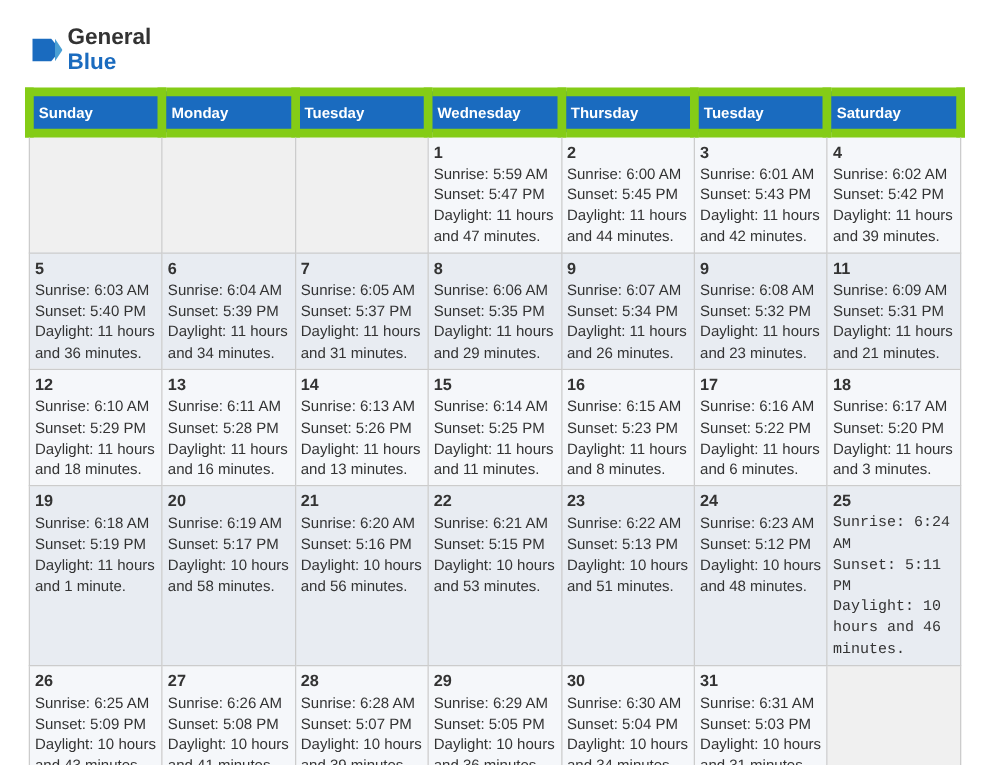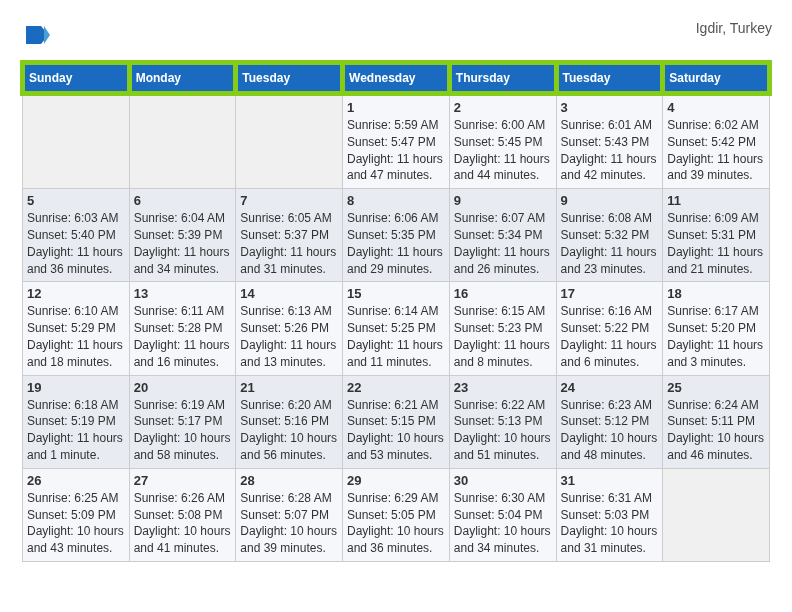--- a/index.html
+++ b/index.html
@@ -56,21 +56,21 @@
       width: 100%;
       border-collapse: collapse;
       font-size: 11px;
     }
     .calendar th {
       background: #1a6bbf;
       color: #fff;
       padding: 6px 4px;
       text-align: left;
       font-size: 12px;
-      border: 5px solid #84cc16;
+      border: 7px solid #84cc16;
     }
     .calendar td {
       vertical-align: top;
       border: 1px solid #ccc;
       padding: 4px;
       width: 107px;
       min-height: 80px;
       background: #fff;
     }
     .calendar tr:nth-child(odd) td {
@@ -97,23 +97,26 @@
 </head>
 <body>
 
 <div class="header">
   <div class="logo">
     <svg class="logo-icon" viewBox="0 0 40 40">
       <rect width="40" height="40" fill="white"></rect>
       <polygon points="28,8 38,20 28,32 8,32 8,8" fill="#1a6bbf"></polygon>
       <polygon points="32,8 40,20 32,32" fill="#4a9fd4"></polygon>
     </svg>
+    <div class="logo-text">
+      <span class="logo-general">General</span>
+      <span class="logo-blue">Blue</span>
+    </div>
   </div>
   <div class="title-block">
-    <div class="location">Igdir, Turkey</div>
   </div>
 </div>
 
 <table class="calendar">
   <thead>
     <tr>
     <th>Sunday</th>
         <th>Monday</th>
         <th>Tuesday</th>
         <th>Wednesday</th>
@@ -272,21 +275,21 @@
 Daylight: 10 hours and 51 minutes.</div>
         </td>
         <td>
           <div class="day-number">24</div>
           <div class="day-info" style="white-space: pre-line;">Sunrise: 6:23 AM
 Sunset: 5:12 PM
 Daylight: 10 hours and 48 minutes.</div>
         </td>
         <td>
           <div class="day-number">25</div>
-          <div class="day-info" style="white-space: pre-line;">Sunrise: 6:24 AM
+          <div class="day-info" style="white-space: pre-line; font-family: Liberation Mono, monospace;">Sunrise: 6:24 AM
 Sunset: 5:11 PM
 Daylight: 10 hours and 46 minutes.</div>
         </td>
       </tr>
       <tr>
         <td>
           <div class="day-number">26</div>
           <div class="day-info" style="white-space: pre-line;">Sunrise: 6:25 AM
 Sunset: 5:09 PM
 Daylight: 10 hours and 43 minutes.</div>

